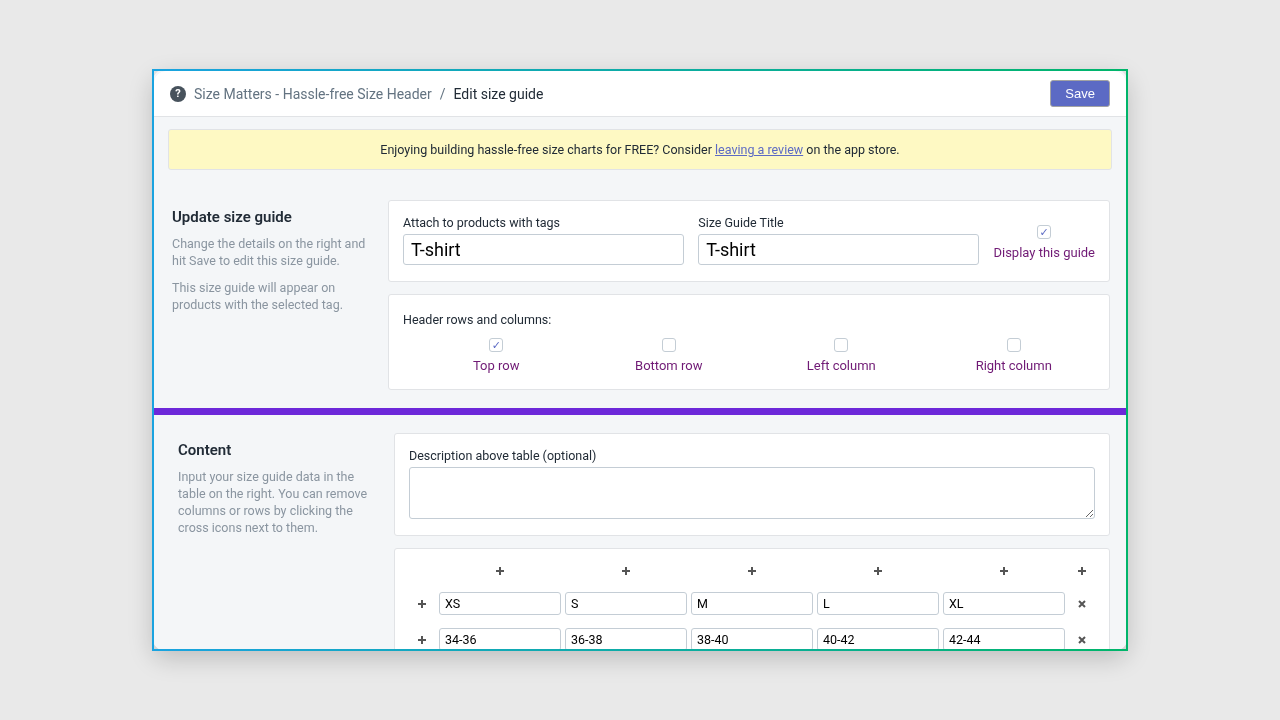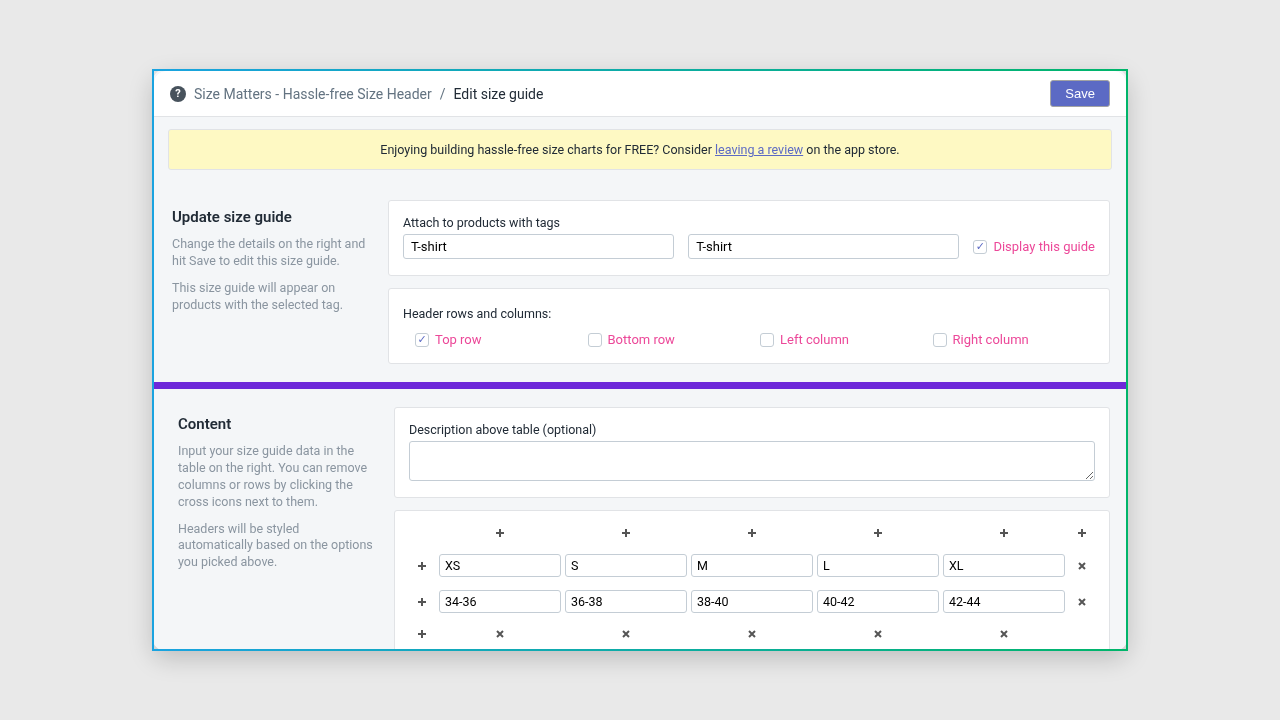--- a/index.html
+++ b/index.html
@@ -98,39 +98,40 @@
     display:flex;
     flex-direction:column;
     gap:12px;
   }
   .card {
     background:#fff;
     border:1px solid #e1e3e6;
     border-radius:3px;
     padding: 14px 14px 16px 14px;
   }
-  .form-row { display:flex; gap:14px; align-items:flex-end;justify-content:flex-end; }
+  .form-row { display:flex; gap:14px; align-items:flex-end; }
   .form-field { display:flex; flex-direction:column; gap:4px; flex:1; }
   .form-field.auto { flex:0 0 auto; }
   .label { font-size:12.5px; color:#212b36; }
   input[type=text], textarea {
     border:1px solid #c4cdd5;
     border-radius:3px;
     padding:4px 7px;
-    font-size:13px;
+    font-size:18px;
     font-family:inherit;
     width:100%;
   }
   textarea { resize:vertical; }
   .check-group {
     display:flex;
     align-items:center;
     gap:6px;
     font-size:13px;
-    color:#ec4899;
+    color:#701a75;
+    flex-direction:column;
   }
   .check-box {
     width:14px; height:14px;
     border:1px solid #c4cdd5;
     border-radius:3px;
     background:#fff;
     display:flex; align-items:center; justify-content:center;
   }
   .check-box.checked::after {
     content:"✓";
@@ -189,20 +190,21 @@
       <p>This size guide will appear on products with the selected tag.</p>
     </div>
     <div class="section-right">
       <div class="card">
         <div class="form-row">
           <div class="form-field">
             <span class="label">Attach to products with tags</span>
             <input type="text" value="T-shirt" style="">
           </div>
           <div class="form-field">
+            <span class="label">Size Guide Title</span>
             <input type="text" value="T-shirt" style="">
           </div>
           <div class="form-field auto" style="padding-bottom:5px;">
             <div class="check-group">
               <span class="check-box checked"></span>
               <span>Display this guide</span>
             </div>
           </div>
         </div>
       </div>
@@ -227,21 +229,20 @@
           </div>
         </div>
       </div>
     </div>
   </div>
 
   <div class="section no-border">
     <div class="section-left">
       <h2>Content</h2>
       <p>Input your size guide data in the table on the right. You can remove columns or rows by clicking the cross icons next to them.</p>
-      <p>Headers will be styled automatically based on the options you picked above.</p>
     </div>
     <div class="section-right">
       <div class="card">
         <div class="form-field">
           <span class="label">Description above table (optional)</span>
           <textarea rows="2" style=""></textarea>
         </div>
       </div>
 
       <div class="card">

